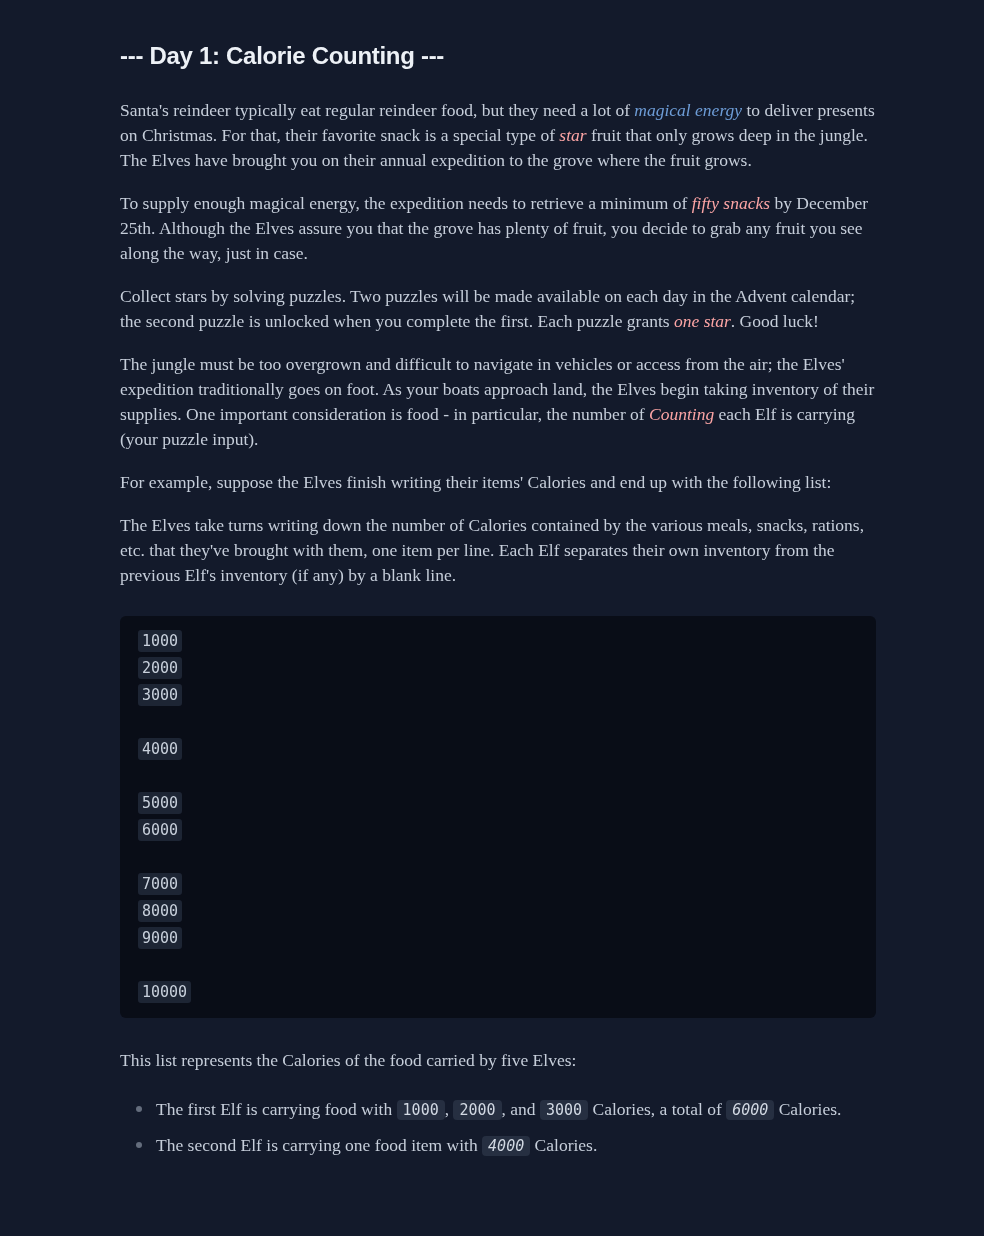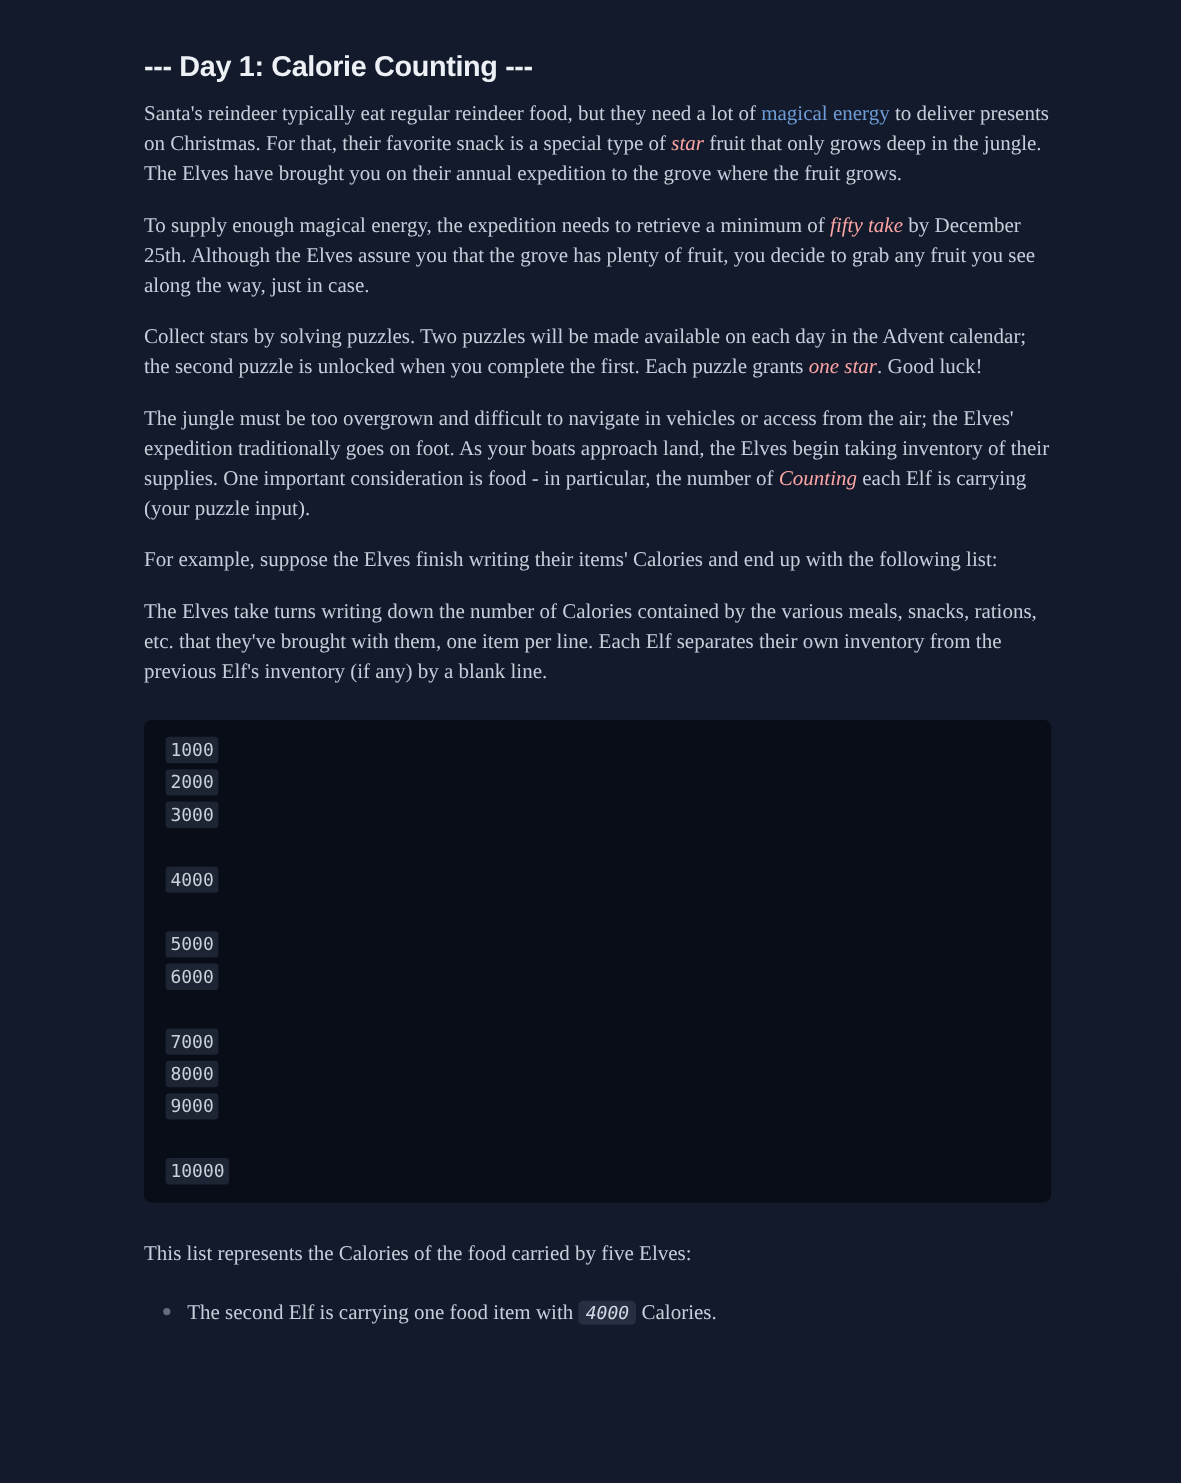--- a/index.html
+++ b/index.html
@@ -15,37 +15,38 @@
     width: 756px;
     padding-top: 42px;
     box-sizing: border-box;
   }
   h2.page-title {
     font-family: "Liberation Sans", sans-serif;
     font-weight: bold;
     font-size: 24px;
     letter-spacing: -0.3px;
     color: #edf1f6;
-    margin: 0 0 12px 0;
+    margin: 0 0 28px 0;
   }
   p.body-para, li.elf-item {
     font-family: "Liberation Serif", serif;
     font-size: 17.5px;
     line-height: 25px;
     color: #c6ceda;
     margin: 0 0 18px 0;
   }
   p.body-para em, li.elf-item em {
     font-style: italic;
     color: #fca5a5;
   }
   a.inline-link {
     color: #6d9cd6;
     text-decoration: none;
     cursor: pointer;
+    font-style: italic;
   }
   pre.code-block {
     background: #090d17;
     border-radius: 6px;
     width: 756px;
     box-sizing: border-box;
     padding: 12px 18px;
     margin: 28px 0 30px 0;
     font-family: "DejaVu Sans Mono", monospace;
     font-size: 15px;
@@ -87,24 +88,25 @@
     background: #646d7d;
   }
 </style>
 </head>
 <body>
 
 <main class="article">
   <h2 class="page-title">--- Day 1: Calorie Counting ---</h2>
   <div id="paragraphs">
       <p class="body-para">Santa's reindeer typically eat regular reindeer food, but they need a lot of <a class="inline-link" href="#">magical energy</a> to deliver presents on Christmas. For that, their favorite snack is a special type of <em>star</em> fruit that only grows deep in the jungle. The Elves have brought you on their annual expedition to the grove where the fruit grows.</p>
-      <p class="body-para">To supply enough magical energy, the expedition needs to retrieve a minimum of <em>fifty take</em> by December 25th. Although the Elves assure you that the grove has plenty of fruit, you decide to grab any fruit you see along the way, just in case.</p>
+      <p class="body-para">To supply enough magical energy, the expedition needs to retrieve a minimum of <em>fifty snacks</em> by December 25th. Although the Elves assure you that the grove has plenty of fruit, you decide to grab any fruit you see along the way, just in case.</p>
       <p class="body-para">Collect stars by solving puzzles. Two puzzles will be made available on each day in the Advent calendar; the second puzzle is unlocked when you complete the first. Each puzzle grants <em>one star</em>. Good luck!</p>
       <p class="body-para">The jungle must be too overgrown and difficult to navigate in vehicles or access from the air; the Elves' expedition traditionally goes on foot. As your boats approach land, the Elves begin taking inventory of their supplies. One important consideration is food - in particular, the number of <em>Counting</em> each Elf is carrying (your puzzle input).</p>
       <p class="body-para">For example, suppose the Elves finish writing their items' Calories and end up with the following list:</p>
       <p class="body-para">The Elves take turns writing down the number of Calories contained by the various meals, snacks, rations, etc. that they've brought with them, one item per line. Each Elf separates their own inventory from the previous Elf's inventory (if any) by a blank line.</p>
     </div>
   <pre class="code-block" id="code-block"><div class="code-line"><span class="code-chip">1000</span></div><div class="code-line"><span class="code-chip">2000</span></div><div class="code-line"><span class="code-chip">3000</span></div><div class="code-line"></div><div class="code-line"><span class="code-chip">4000</span></div><div class="code-line"></div><div class="code-line"><span class="code-chip">5000</span></div><div class="code-line"><span class="code-chip">6000</span></div><div class="code-line"></div><div class="code-line"><span class="code-chip">7000</span></div><div class="code-line"><span class="code-chip">8000</span></div><div class="code-line"><span class="code-chip">9000</span></div><div class="code-line"></div><div class="code-line"><span class="code-chip">10000</span></div></pre>
   <p class="body-para">This list represents the Calories of the food carried by five Elves:</p>
   <ul class="elf-list" id="elf-list">
+      <li class="elf-item"><span class="bullet-dot"></span>The first Elf is carrying food with <code class="chip">1000</code>, <code class="chip">2000</code>, and <code class="chip">3000</code> Calories, a total of <code class="chip em">6000</code> Calories.</li>
       <li class="elf-item"><span class="bullet-dot"></span>The second Elf is carrying one food item with <code class="chip em">4000</code> Calories.</li>
     </ul>
 </main>
 
 </body></html>

